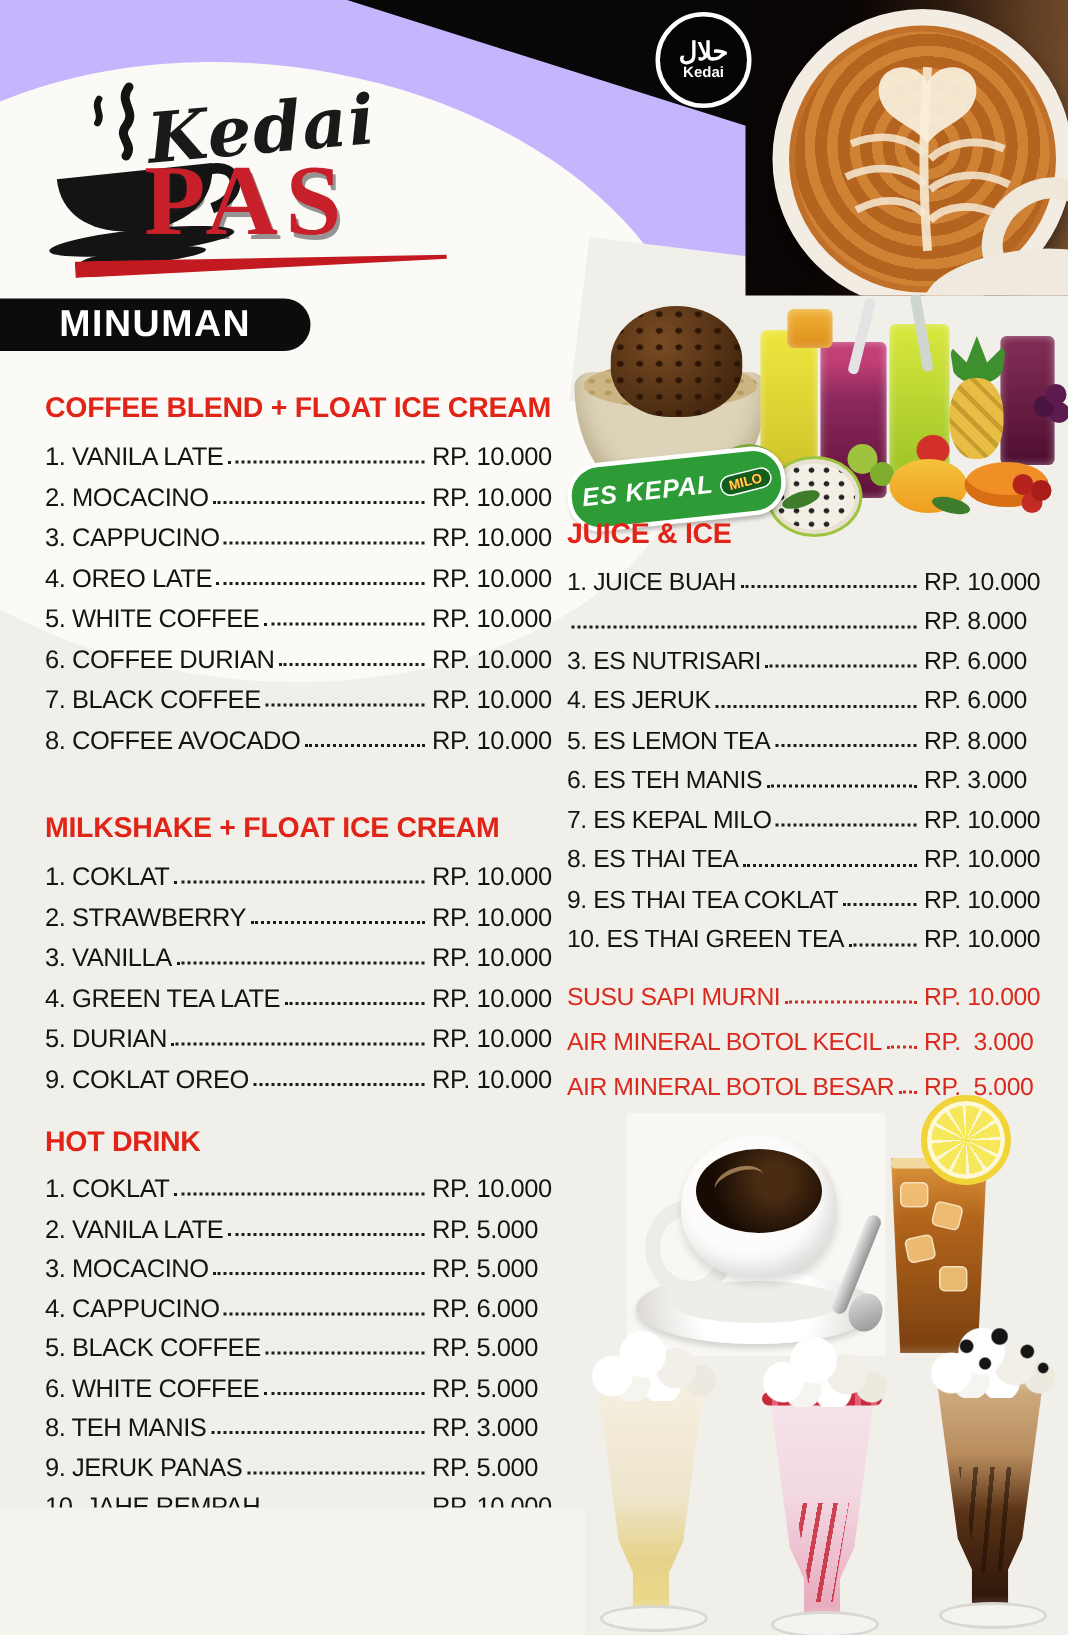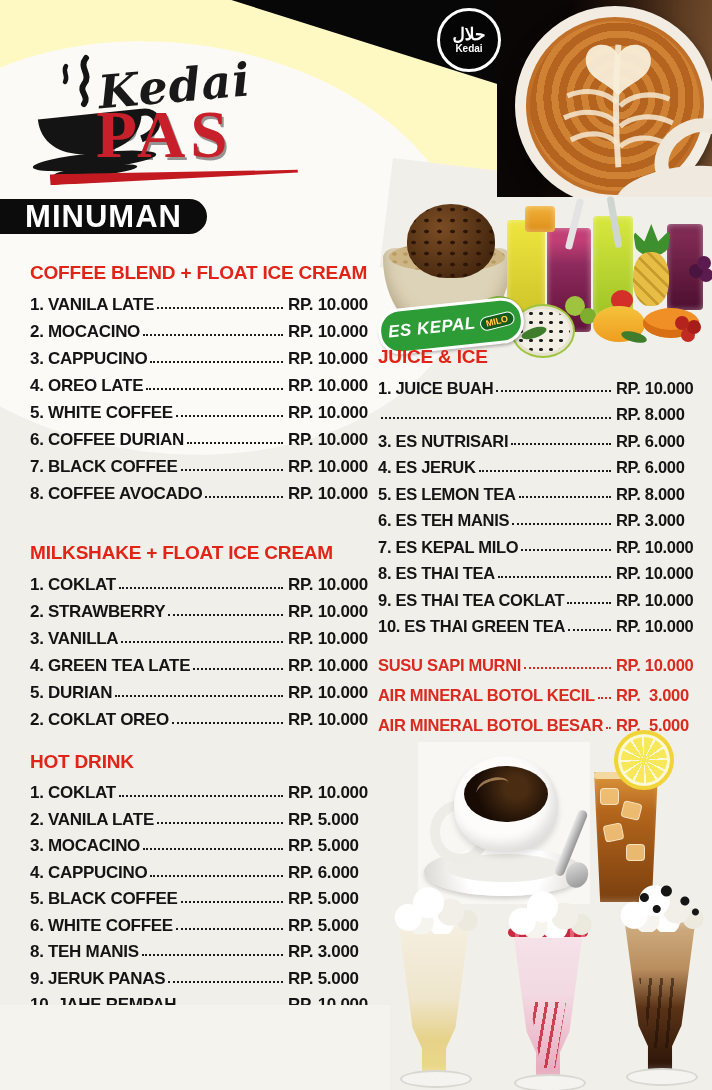--- a/index.html
+++ b/index.html
@@ -4,21 +4,21 @@
 <style>
   html,body{margin:0;padding:0;background:#555;}
   .canvas{
     position:relative;width:712px;height:1090px;margin:0 auto;
     background:#f1efe9;overflow:hidden;
     font-family:"Liberation Sans",sans-serif;
   }
   .abs{position:absolute;}
 
   
-  .header{left:0;top:0;width:712px;height:237px;background:#fef9c3;}
+  .header{left:0;top:0;width:712px;height:237px;background:#c4b5fd;}
   .black-wedge{left:0;top:0;width:712px;height:237px;background:#070707;
     clip-path:polygon(32.5% 0%,100% 0%,100% 64%);}
   .white-blob{left:-130px;top:43px;width:600px;height:410px;background:#fbfaf6;
     border-radius:50%;transform:rotate(7deg);}
   .white-corner{left:393px;top:158px;width:345px;height:110px;background:#f1efe9;
     transform:rotate(7deg);transform-origin:left top;}
 
   
   .halal{left:437px;top:8px;width:58px;height:58px;border:3px solid #fff;border-radius:50%;
     background:#050505;color:#fff;display:flex;flex-direction:column;align-items:center;justify-content:center;}
@@ -42,25 +42,25 @@
     font-style:italic;font-weight:bold;font-size:46px;color:#191919;transform:rotate(-5deg);letter-spacing:1px;}
   .brand-main{left:96px;top:96px;font-family:"Liberation Serif",serif;font-weight:bold;
     font-size:67px;color:#c8202a;letter-spacing:5px;text-shadow:2px 3px 0 rgba(25,25,25,.45);}
   .brand-swoosh{left:50px;top:170px;width:248px;height:11px;background:#c21a20;
     transform:rotate(-2deg);clip-path:polygon(0 0,100% 38%,100% 62%,0 100%);}
   .logo-cup{left:22px;top:52px;width:160px;height:125px;}
 
   
   .banner{left:0;top:199px;width:207px;height:35px;background:#0c0c0c;
     border-radius:0 18px 18px 0;display:flex;align-items:center;justify-content:center;
-    color:#fff;font-weight:bold;font-size:31px;letter-spacing:1px;}
+    color:#fff;font-weight:bold;font-size:25px;letter-spacing:1px;}
 
   
   .sec h2{margin:0 0 7px 0;font-size:19px;color:#e02417;letter-spacing:-0.2px;}
-  .row{display:flex;align-items:center;height:27px;font-weight:bold;font-size:17px;color:#141414;}
+  .row{display:flex;align-items:center;height:27px;font-weight:normal;font-size:17px;color:#141414;}
   .nm{white-space:pre;letter-spacing:-0.3px;}
   .leader{flex:1;border-bottom:2.5px dotted #1b1b1b;margin:0 5px 0 3px;transform:translateY(3px);}
   .pr{white-space:pre;width:84px;text-align:left;letter-spacing:-0.3px;}
   .sec-hot .row{height:26.5px;}
   .col-right .row{height:26.5px;font-size:16.5px;}
   .col-right .pr{width:80px;}
   .specials .row{height:30px;color:#d92a20;font-size:16.5px;}
   .specials .leader{border-color:#d92a20;}
   .specials .pr{width:80px;color:#d92a20;}
 
@@ -297,21 +297,21 @@
           <span class="nm">4. GREEN TEA LATE</span>
           <span class="leader"></span>
           <span class="pr">RP. 10.000</span>
         </div>
         <div class="row">
           <span class="nm">5. DURIAN</span>
           <span class="leader"></span>
           <span class="pr">RP. 10.000</span>
         </div>
         <div class="row">
-          <span class="nm">2. COKLAT OREO</span>
+          <span class="nm">9. COKLAT OREO</span>
           <span class="leader"></span>
           <span class="pr">RP. 10.000</span>
         </div>
       </div>
   </section>
 
   <section class="abs sec sec-hot" style="left:30px;top:751px;width:342px;">
     <h2>HOT DRINK</h2>
     <div class="rows">
         <div class="row">

